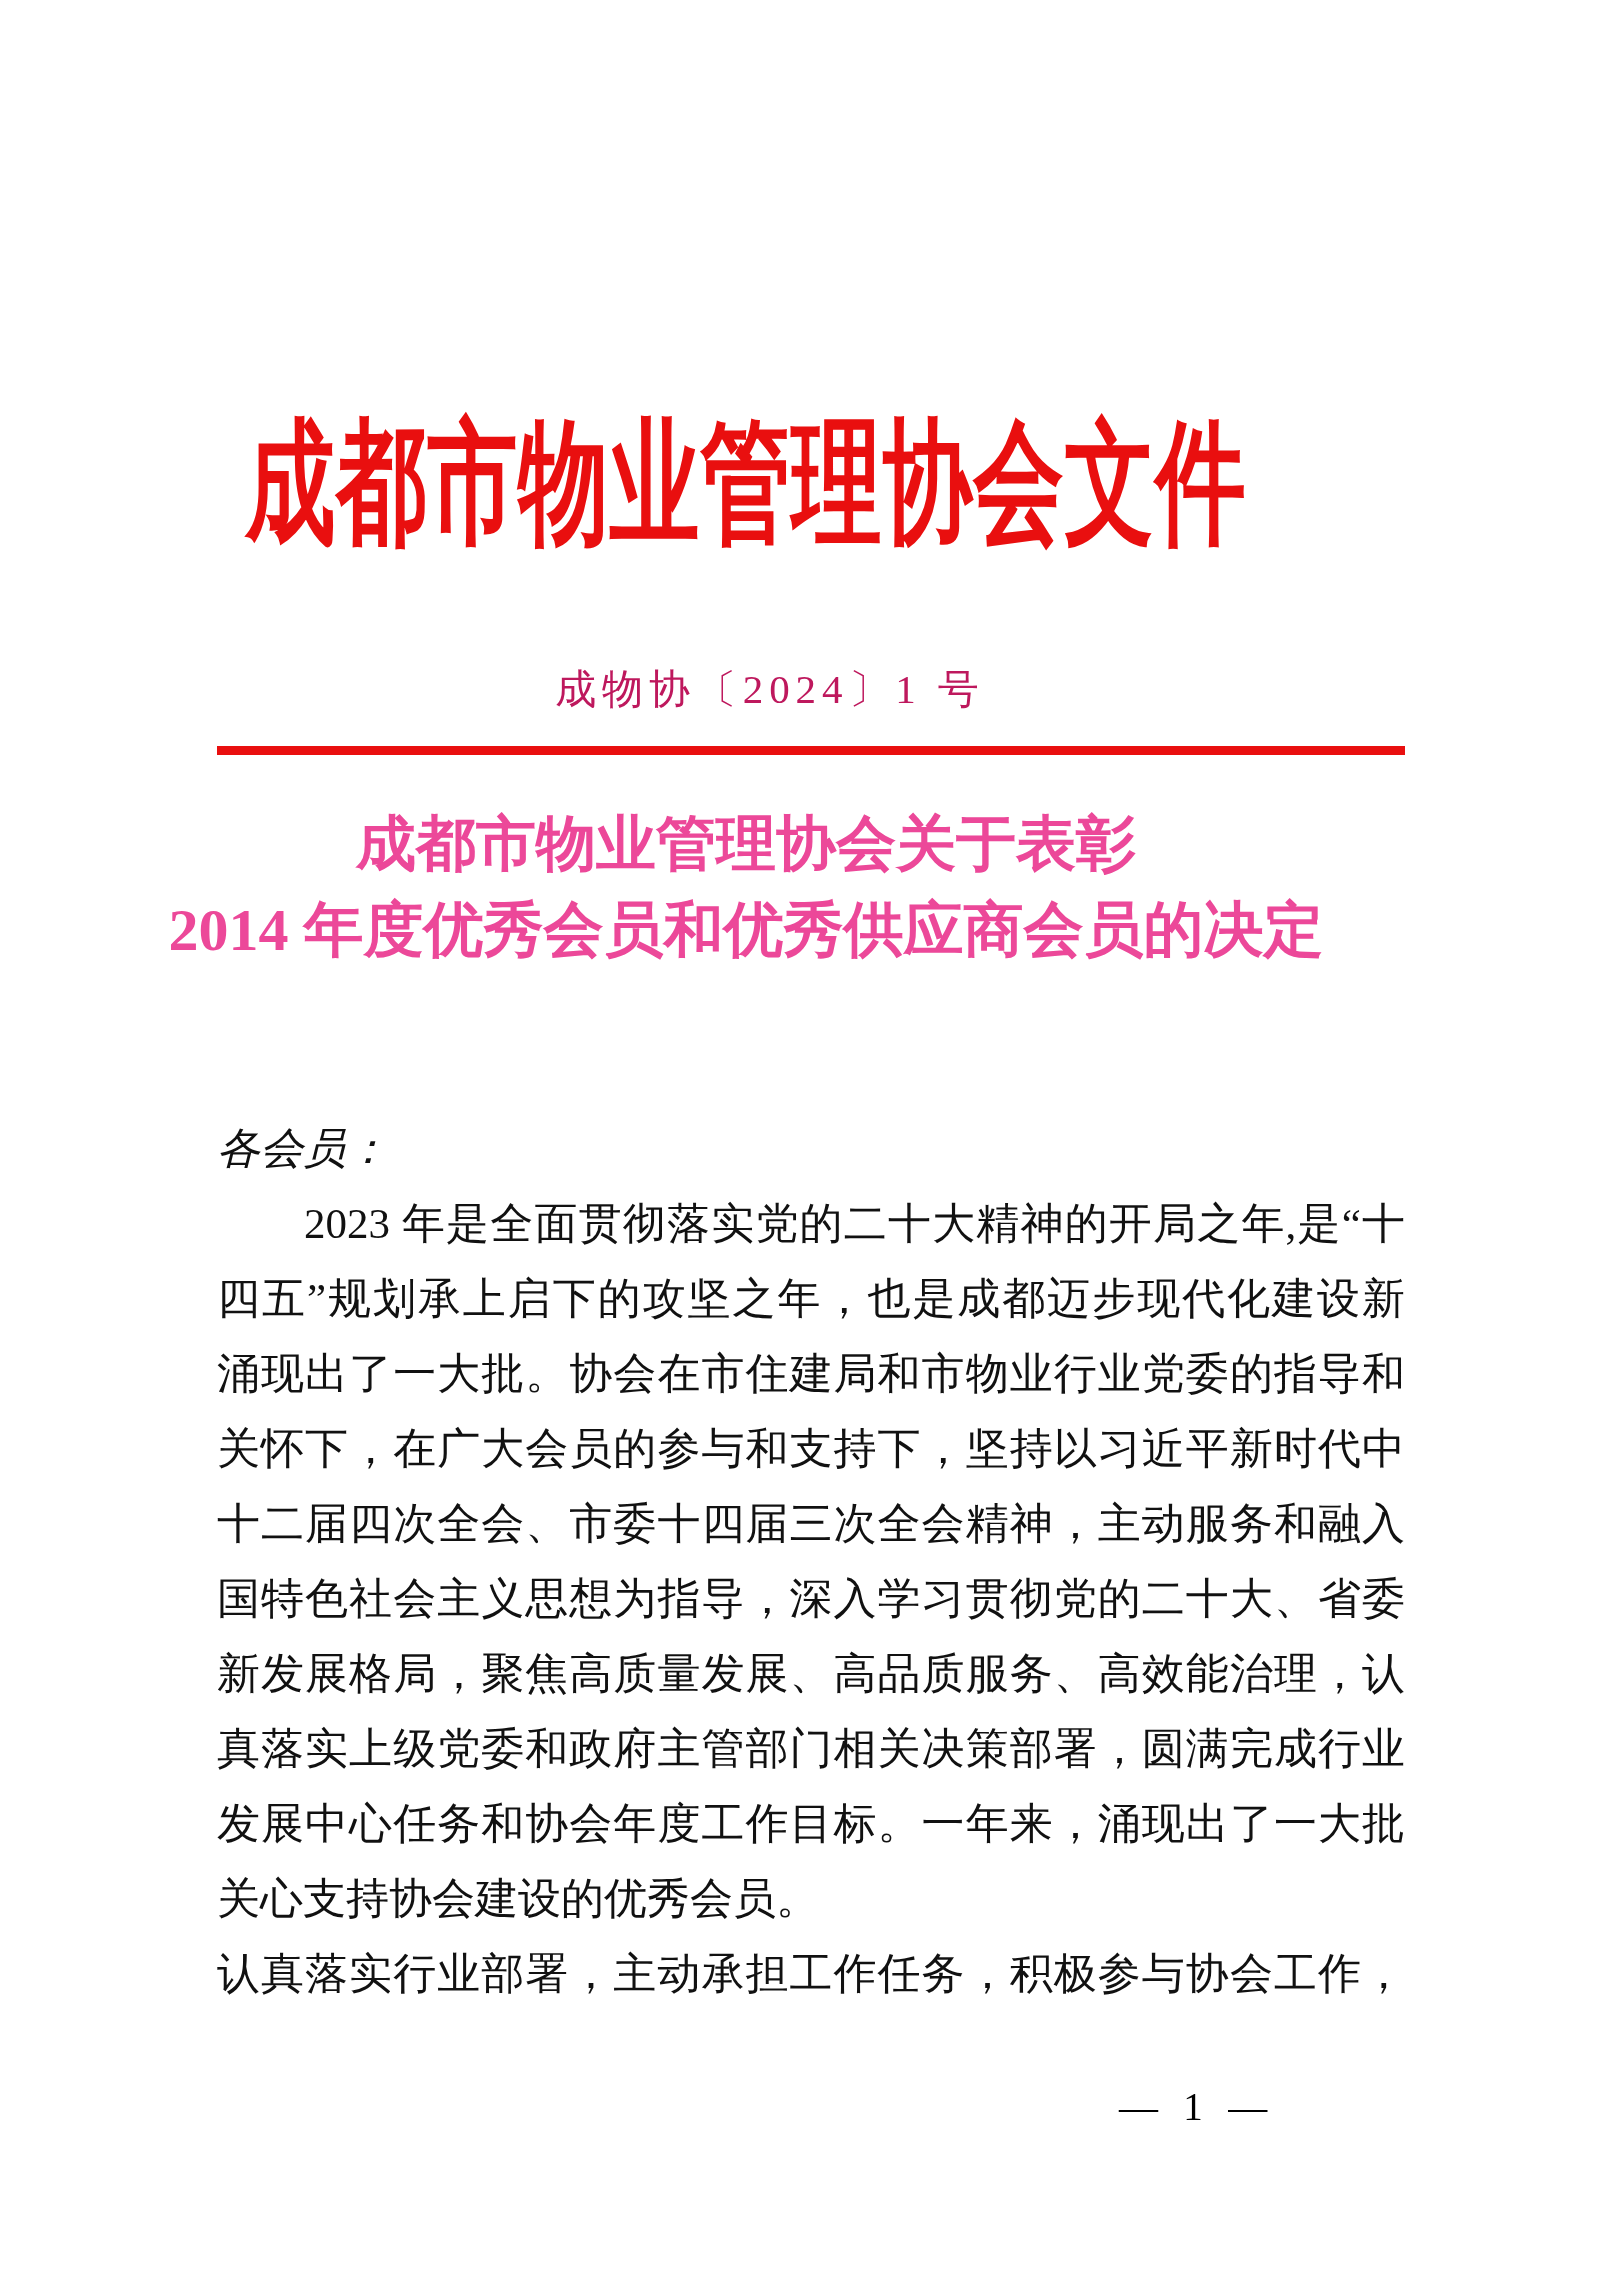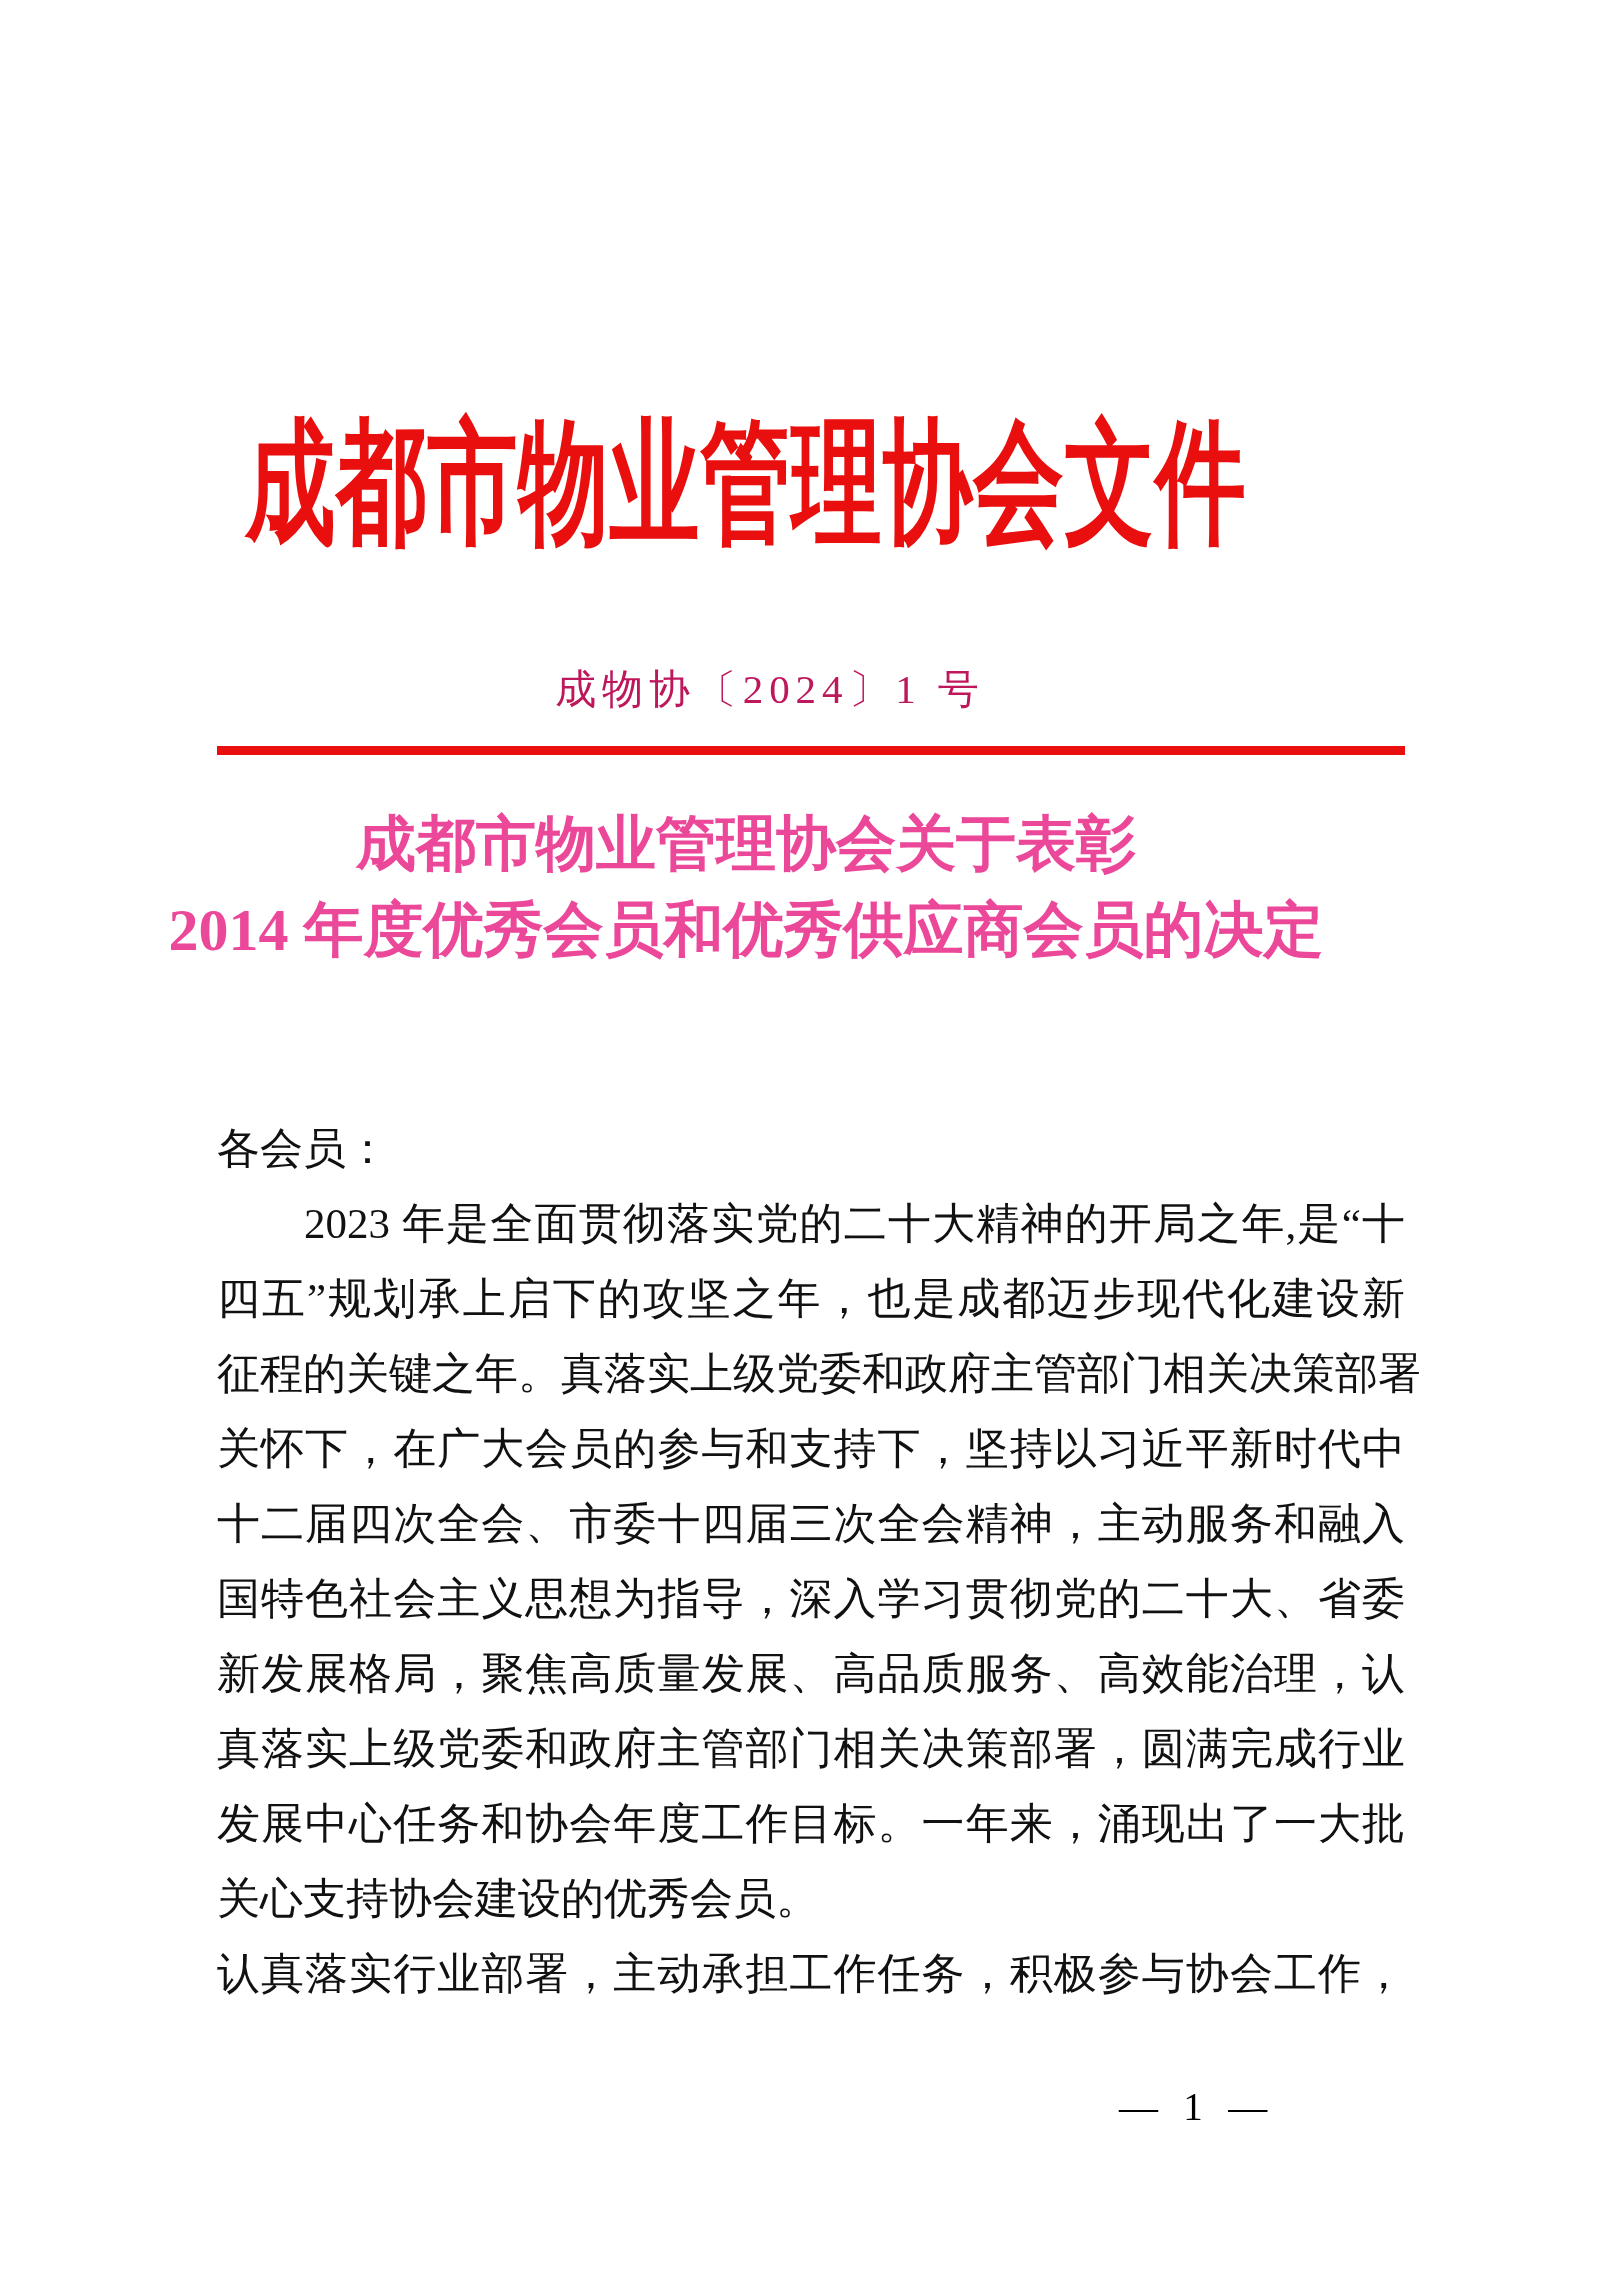--- a/index.html
+++ b/index.html
@@ -84,20 +84,21 @@
   .body-line {
     height: 75px;
     line-height: 75px;
     white-space: nowrap;
     text-align: justify;
     text-align-last: justify;
   }
   .body-line.salutation {
     text-align: left;
     text-align-last: left;
+    font-style: italic;
   }
   .body-line.indent {
     padding-left: 87px;
     width: 1101px;
   }
   .body-line.last {
     text-align: left;
     text-align-last: left;
   }
 
@@ -126,21 +127,21 @@
 
   <div class="doc-title">
     <div>成都市物业管理协会关于表彰</div>
     <div>2014 年度优秀会员和优秀供应商会员的决定</div>
   </div>
 
   <div class="content">
     <div class="body-line salutation">各会员：</div>
     <div class="body-line indent">2023 年是全面贯彻落实党的二十大精神的开局之年,是“十</div>
     <div class="body-line">四五”规划承上启下的攻坚之年，也是成都迈步现代化建设新</div>
-    <div class="body-line">征程的关键之年。真落实上级党委和政府主管部门相关决策部署</div>
+    <div class="body-line">涌现出了一大批。协会在市住建局和市物业行业党委的指导和</div>
     <div class="body-line">关怀下，在广大会员的参与和支持下，坚持以习近平新时代中</div>
     <div class="body-line">十二届四次全会、市委十四届三次全会精神，主动服务和融入</div>
     <div class="body-line">国特色社会主义思想为指导，深入学习贯彻党的二十大、省委</div>
     <div class="body-line">新发展格局，聚焦高质量发展、高品质服务、高效能治理，认</div>
     <div class="body-line">真落实上级党委和政府主管部门相关决策部署，圆满完成行业</div>
     <div class="body-line">发展中心任务和协会年度工作目标。一年来，涌现出了一大批</div>
     <div class="body-line last">关心支持协会建设的优秀会员。</div>
     <div class="body-line">认真落实行业部署，主动承担工作任务，积极参与协会工作，</div>
   </div>
 

